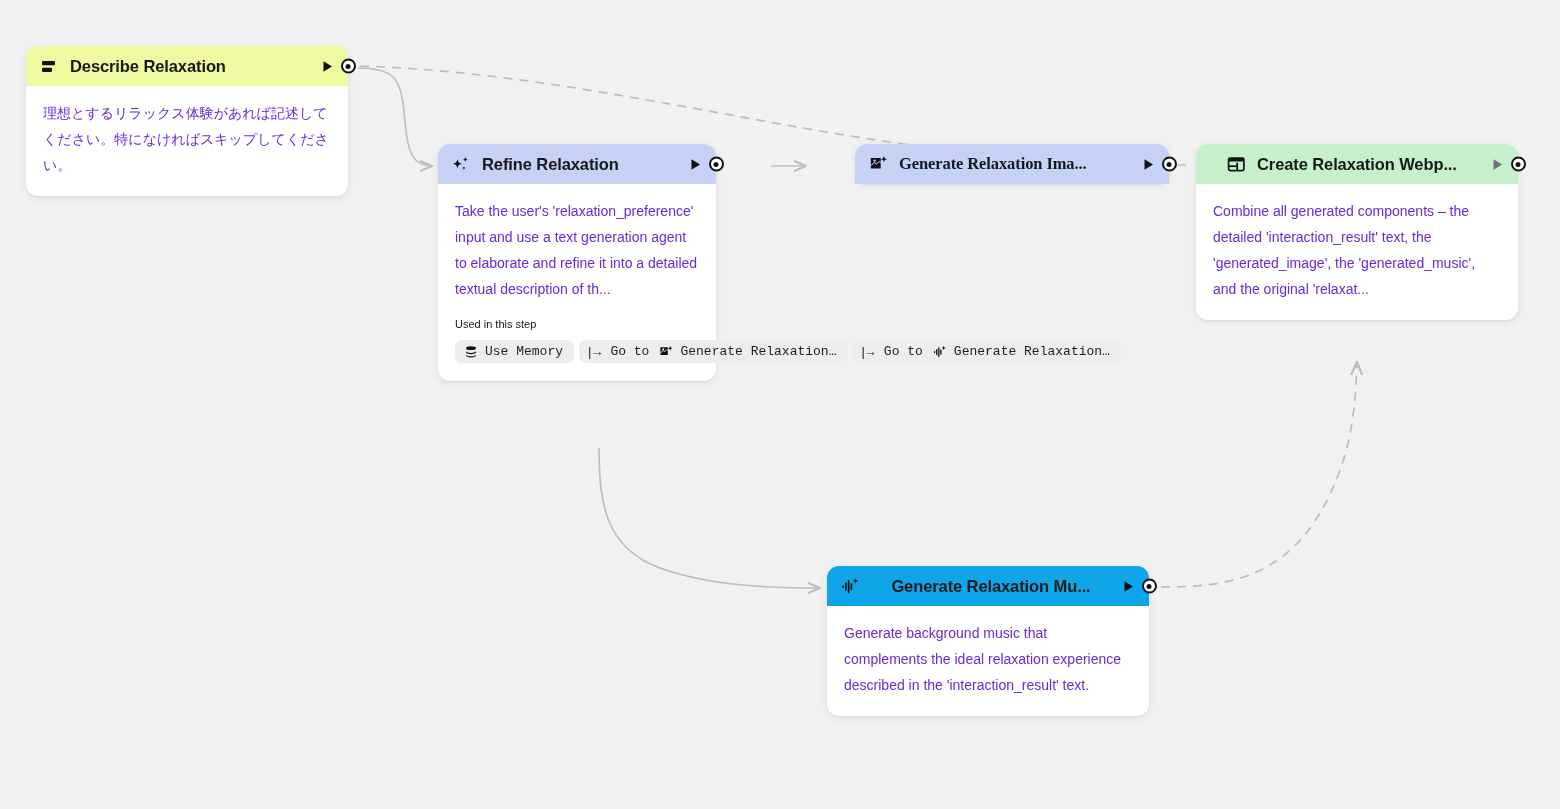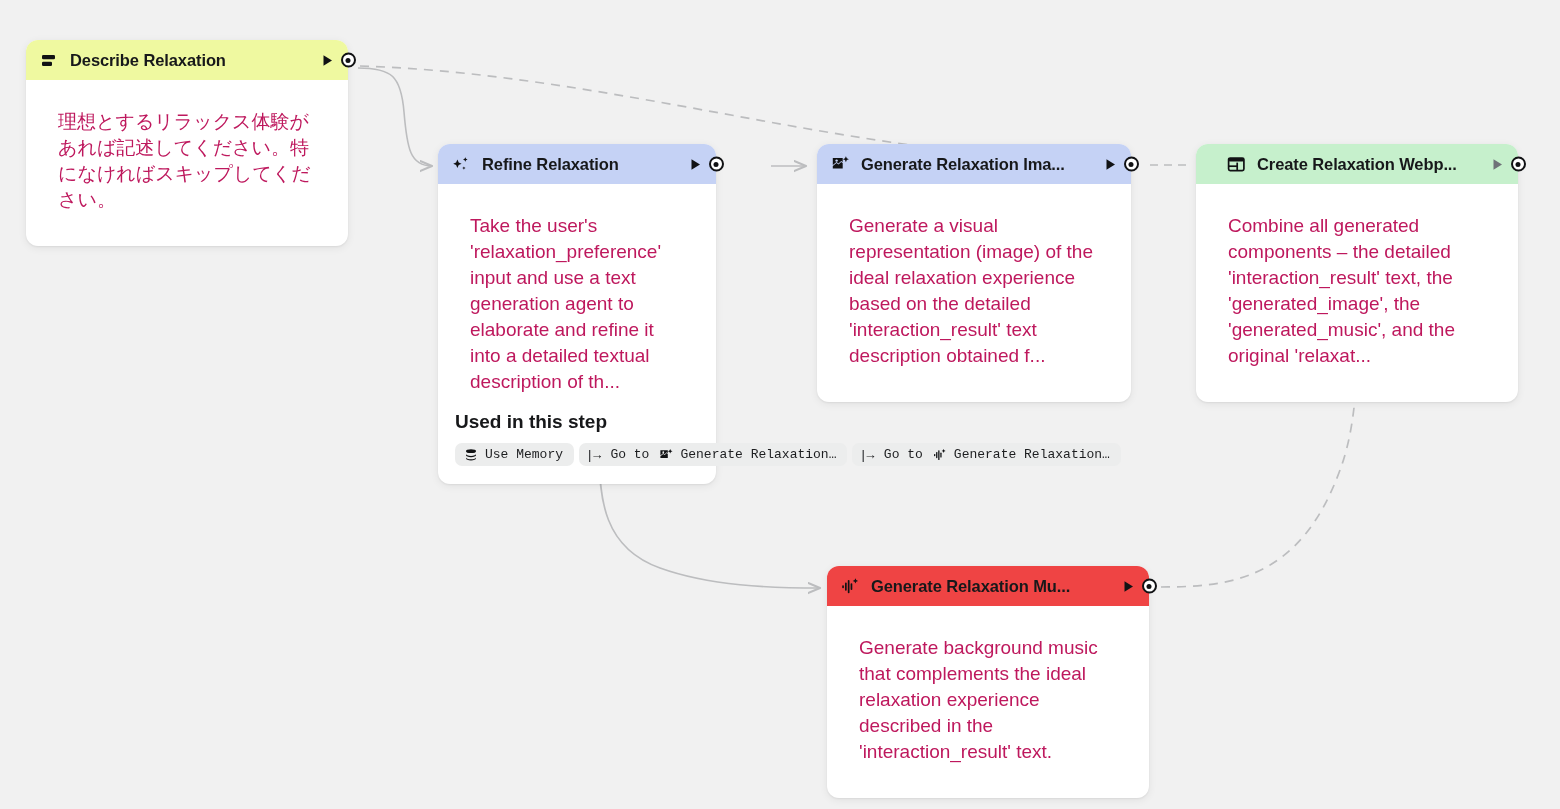--- a/index.html
+++ b/index.html
@@ -103,31 +103,31 @@
     width: 5px; height: 5px;
     border-radius: 50%;
     background: #111214;
   }
 
   .node-body {
     padding: 14px 17px 18px 17px;
   }
 
   .node-desc {
-    font-size: 19px;
+    font-size: 14px;
     line-height: 26px;
-    color: #be185d;
-    margin: 15px;
+    color: #6d28d9;
+    margin: 0;
     word-break: break-word;
   }
   .node-desc.jp { line-height: 26px; }
 
   .used-label {
-    font-size: 19px;
-    font-weight: 700;
+    font-size: 11px;
+    font-weight: 400;
     color: #17181a;
     margin: 16px 0 10px 0;
   }
 
   .chips { display: flex; flex-direction: row; gap: 5px; align-items: flex-start; }
 
   .chip {
     display: inline-flex;
     align-items: center;
     background: #eceded;
@@ -183,21 +183,21 @@
 
     <path d="M 771,166 L 806,166" fill="none" stroke="#bcbdbf" stroke-width="1.6" marker-end="url(#arrow)"></path>
 
     <path d="M 1150,165 L 1188,165" fill="none" stroke="#bcbdbf" stroke-width="1.7" stroke-dasharray="8 6"></path>
 
     <path d="M 599,448 C 599,500 604,548 660,568 C 710,586 770,588 820,588" fill="none" stroke="#bcbdbf" stroke-width="1.6" marker-end="url(#arrow)"></path>
 
     <path d="M 1161,587 C 1230,587 1300,580 1340,470 C 1352,438 1356,400 1357,362" fill="none" stroke="#bcbdbf" stroke-width="1.7" stroke-dasharray="9 7" marker-end="url(#arrow)"></path>
   </svg>
 
-  <div class="node" style="left:26px; top:40px; width:322px;">
+  <div class="node" style="left:26px; top:46px; width:322px;">
     <div class="node-header" style="background:#eff9a0;">
       <span class="node-type-icon">
         <svg width="19" height="19" viewBox="0 0 19 19">
           <rect x="2" y="4" width="13" height="4.3" rx="1.3" fill="#111214"></rect>
           <rect x="2" y="10.7" width="10" height="4.3" rx="1.3" fill="#111214"></rect>
         </svg>
       </span>
       <span class="node-title">Describe Relaxation</span>
       <span class="node-run-btn" title="Run step">
         <svg width="13" height="13" viewBox="0 0 13 13">
@@ -269,39 +269,36 @@
               <path d="M10.6,0.9 L11.2,2.3 L12.6,2.9 L11.2,3.5 L10.6,4.9 L10.0,3.5 L8.6,2.9 L10.0,2.3 Z" fill="#111214"></path>
             </svg>
           </span>
           <span class="chip-text">Generate Relaxation…</span>
         </div>
 
       </div>
     </div>
   </div>
 
-  <div class="node" style="left:817px; top:144px; width:314px;">
+  <div class="node" style="left:855px; top:144px; width:314px;font-family:Liberation Serif, serif;">
     <div class="node-header" style="background:#c5d2f5;">
       <span class="node-type-icon">
         <svg width="19" height="19" viewBox="0 0 19 19">
           <path d="M1.8,3.0 h9.9 v4.1 l-1.5,-1.2 -2.7,2.7 -2.0,-1.6 -3.7,3.1 V3.0 Z M1.8,11.1 l3.7,-3.1 2.0,1.6 2.7,-2.7 1.5,1.2 v5.4 h-9.9 Z" fill="#111214"></path>
           <path d="M14.9,1.2 L15.8,3.3 L17.9,4.2 L15.8,5.1 L14.9,7.2 L14.0,5.1 L11.9,4.2 L14.0,3.3 Z" fill="#111214"></path>
           <circle cx="5.6" cy="5.6" r="1.2" fill="#c5d2f5"></circle>
         </svg>
       </span>
       <span class="node-title">Generate Relaxation Ima...</span>
       <span class="node-run-btn" title="Run step">
         <svg width="13" height="13" viewBox="0 0 13 13">
             <path d="M2.5,1.3 L11,6.5 L2.5,11.7 Z" fill="#111214"></path>
           </svg>
       </span>
       <span class="handle"></span>
-    </div>
-    <div class="node-body">
-      <p class="node-desc">Generate a visual representation (image) of the ideal relaxation experience based on the detailed 'interaction_result' text description obtained f...</p>
     </div>
   </div>
 
   <div class="node" style="left:1196px; top:144px; width:322px;">
     <div class="node-header" style="background:#c6f0cc;padding-left:31px;">
       <span class="node-type-icon">
         <svg width="19" height="19" viewBox="0 0 19 19">
           <rect x="1.6" y="3.0" width="15.3" height="12.6" rx="1.6" fill="none" stroke="#111214" stroke-width="1.7"></rect>
           <rect x="1.6" y="3.0" width="15.3" height="3.6" rx="1.6" fill="#111214"></rect>
           <line x1="10.2" y1="7.6" x2="10.2" y2="15.6" stroke="#111214" stroke-width="1.7"></line>
@@ -315,21 +312,21 @@
           </svg>
       </span>
       <span class="handle"></span>
     </div>
     <div class="node-body">
       <p class="node-desc">Combine all generated components – the detailed 'interaction_result' text, the 'generated_image', the 'generated_music', and the original 'relaxat...</p>
     </div>
   </div>
 
   <div class="node" style="left:827px; top:566px; width:322px;">
-    <div class="node-header" style="background:#ef4444;">
+    <div class="node-header" style="background:#0ea5e9;text-align:center;">
       <span class="node-type-icon">
         <svg width="19" height="19" viewBox="0 0 19 19">
           <rect x="1.2" y="8.2" width="1.7" height="3.0" rx="0.8" fill="#111214"></rect>
           <rect x="4.0" y="5.4" width="1.7" height="8.4" rx="0.8" fill="#111214"></rect>
           <rect x="6.8" y="3.0" width="1.7" height="13.2" rx="0.8" fill="#111214"></rect>
           <rect x="9.6" y="6.2" width="1.7" height="6.8" rx="0.8" fill="#111214"></rect>
           <path d="M14.4,1.2 L15.2,3.1 L17.1,3.9 L15.2,4.7 L14.4,6.6 L13.6,4.7 L11.7,3.9 L13.6,3.1 Z" fill="#111214"></path>
         </svg>
       </span>
       <span class="node-title">Generate Relaxation Mu...</span>

